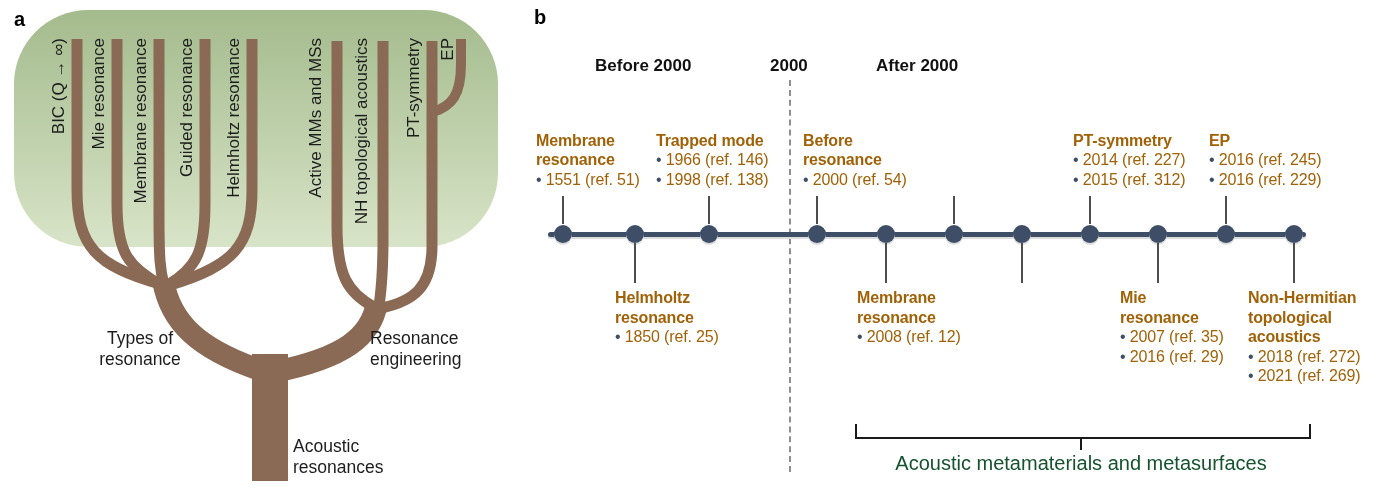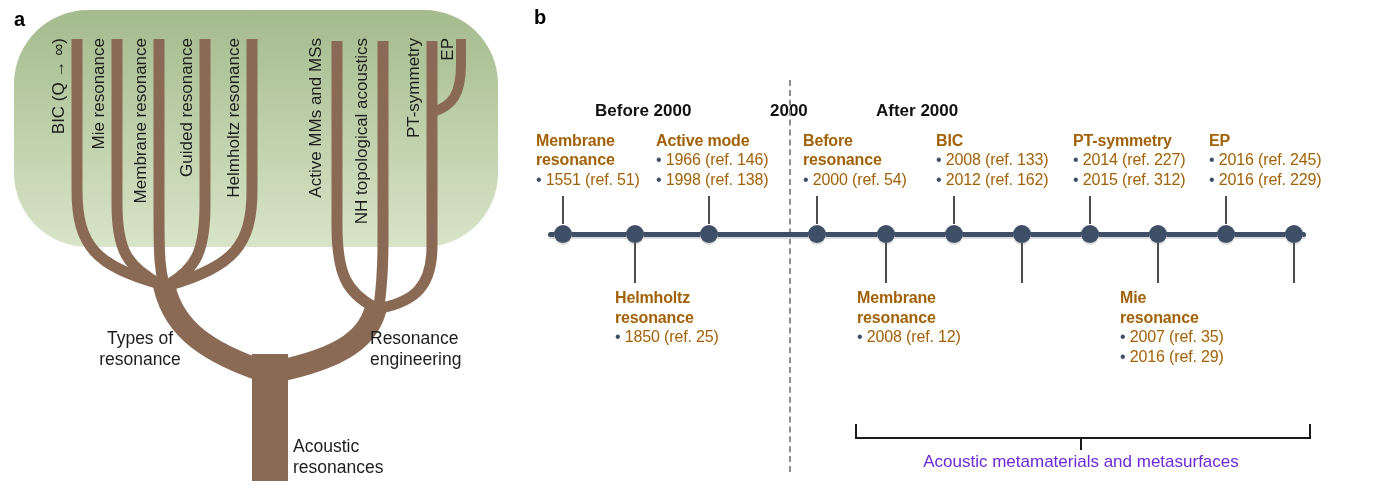--- a/index.html
+++ b/index.html
@@ -5,42 +5,42 @@
   html,body{margin:0;padding:0;background:#fff;}
   #fig{position:relative;width:1386px;height:492px;background:#fff;overflow:hidden;
        font-family:"Liberation Sans",sans-serif;color:#111;}
   .panel-letter{position:absolute;font-size:20px;font-weight:bold;color:#000;}
   
   #tree-svg{position:absolute;left:0;top:0;}
   #tree-svg text{font-family:"Liberation Sans",sans-serif;fill:#1d1d1d;}
   .branch-label{font-size:17px;}
   .group-label{font-size:17.5px;}
   
-  .hdr{position:absolute;top:56px;font-size:17px;font-weight:bold;white-space:nowrap;margin-top:45px;}
+  .hdr{position:absolute;top:56px;font-size:17px;font-weight:bold;white-space:nowrap;}
   .dashline{position:absolute;left:789px;top:80px;height:392px;width:0;
             border-left:2px dashed #8f8f8f;}
   .axis{position:absolute;left:548px;top:232px;width:758px;height:5px;
         background:#3e4e66;border-radius:3px;box-shadow:0 2px 0 #dcdcdc;}
   .node{position:absolute;top:225px;width:18px;height:18px;border-radius:50%;
         background:#3e4e66;box-shadow:0 2px 0 #dcdcdc;}
   .conn{position:absolute;width:2px;background:#4d4d4d;}
   .conn.up{top:196px;height:28px;}
   .conn.dn{top:243px;height:40px;}
   .ev{position:absolute;font-size:16px;line-height:19.5px;letter-spacing:-0.15px;
       white-space:nowrap;color:#a16207;}
   .ev.above{bottom:303px;}
   .ev.below{top:288px;}
   .ev .nm{font-weight:bold;}
   .ev .en::before{content:"• ";color:#3e4e66;}
   .brace{position:absolute;left:855px;top:424px;width:452px;height:13px;
          border-left:2px solid #1a1a1a;border-right:2px solid #1a1a1a;
          border-bottom:2px solid #1a1a1a;}
   .brace-tick{position:absolute;left:1080px;top:437px;width:2px;height:13px;background:#1a1a1a;}
   .brace-label{position:absolute;left:855px;top:452px;width:452px;text-align:center;
-               font-size:17px;color:#6d28d9;}
+               font-size:20px;color:#14532d;}
 </style>
 </head>
 <body>
 
 <div id="fig">
 
   <div class="panel-letter" style="left:14px;top:8px">a</div>
 
   <svg id="tree-svg" width="520" height="492" viewBox="0 0 520 492">
     <defs>
@@ -120,33 +120,28 @@
   <div class="conn dn" style="left:1021px"></div>
   <div class="conn dn" style="left:1157px"></div>
   <div class="conn dn" style="left:1293px"></div>
 
   <div class="ev above" style="left:536px">
     <div class="nm">Membrane</div>
     <div class="nm">resonance</div>
     <div class="en">1551 (ref. 51)</div>
   </div>
   <div class="ev above" style="left:656px">
-    <div class="nm">Active mode</div>
+    <div class="nm">Trapped mode</div>
     <div class="en">1966 (ref. 146)</div>
     <div class="en">1998 (ref. 138)</div>
   </div>
   <div class="ev above" style="left:803px">
     <div class="nm">Before</div>
     <div class="nm">resonance</div>
     <div class="en">2000 (ref. 54)</div>
-  </div>
-  <div class="ev above" style="left:936px">
-    <div class="nm">BIC</div>
-    <div class="en">2008 (ref. 133)</div>
-    <div class="en">2012 (ref. 162)</div>
   </div>
   <div class="ev above" style="left:1073px">
     <div class="nm">PT-symmetry</div>
     <div class="en">2014 (ref. 227)</div>
     <div class="en">2015 (ref. 312)</div>
   </div>
   <div class="ev above" style="left:1209px">
     <div class="nm">EP</div>
     <div class="en">2016 (ref. 245)</div>
     <div class="en">2016 (ref. 229)</div>
@@ -161,18 +156,25 @@
     <div class="nm">Membrane</div>
     <div class="nm">resonance</div>
     <div class="en">2008 (ref. 12)</div>
   </div>
   <div class="ev below" style="left:1120px">
     <div class="nm">Mie</div>
     <div class="nm">resonance</div>
     <div class="en">2007 (ref. 35)</div>
     <div class="en">2016 (ref. 29)</div>
   </div>
+  <div class="ev below" style="left:1248px">
+    <div class="nm">Non-Hermitian</div>
+    <div class="nm">topological</div>
+    <div class="nm">acoustics</div>
+    <div class="en">2018 (ref. 272)</div>
+    <div class="en">2021 (ref. 269)</div>
+  </div>
 
   <div class="brace"></div>
   <div class="brace-tick"></div>
   <div class="brace-label">Acoustic metamaterials and metasurfaces</div>
 
 </div>
 
 </body></html>

